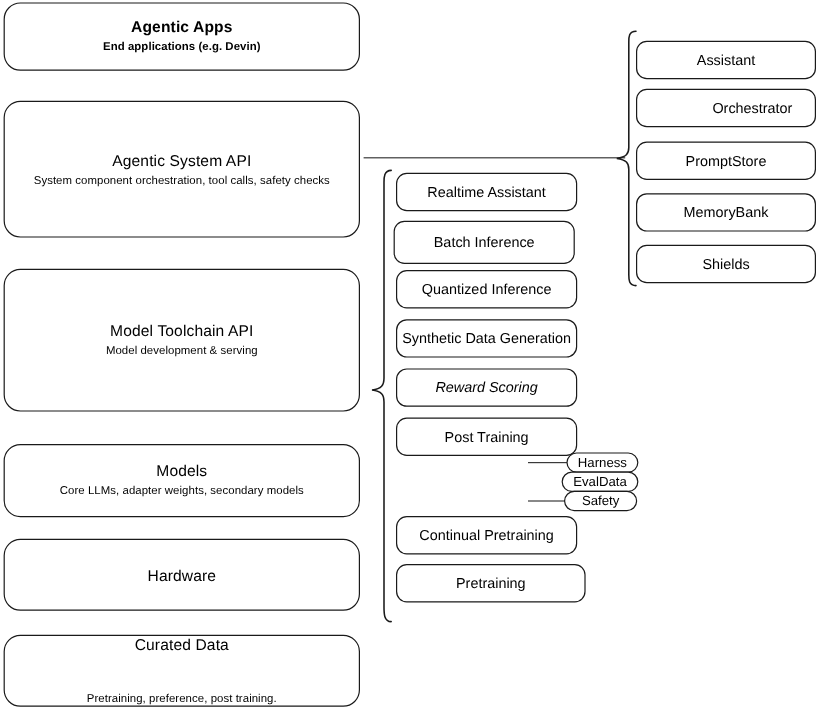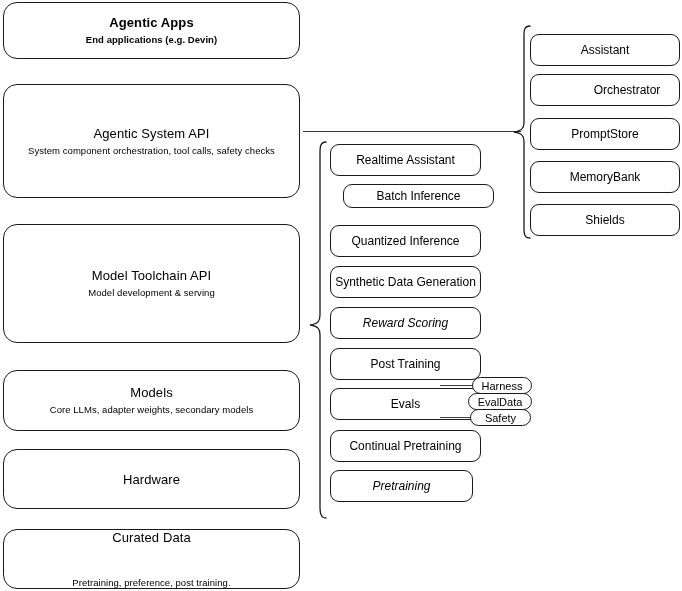--- a/index.html
+++ b/index.html
@@ -111,42 +111,39 @@
 
   <div class="brace" style="left:512px; top:24px; width:20px; height:216px;">
     <svg width="20" height="216" viewBox="0 0 20 216" fill="none">
       <path d="M18 2 C12 2 12 7 12 11 L12 99 C12 104 10 107 2 108 C10 109 12 112 12 117 L12 205 C12 209 12 214 18 214" stroke="#1a1a1a" stroke-width="1.3" fill="none" stroke-linecap="round"></path>
     </svg>
   </div>
 
   <div class="node item-node" style="left:330px; top:144px; width:151px; height:32px;">
     <span>Realtime Assistant</span>
   </div>
-  <div class="node item-node" style="left:343px; top:184px; width:151px; height:24px;">
+  <div class="node item-node" style="left:328px; top:184px; width:151px; height:36px;">
     <span>Batch Inference</span>
   </div>
   <div class="node item-node" style="left:330px; top:225px; width:151px; height:32px;">
     <span>Quantized Inference</span>
   </div>
   <div class="node item-node" style="left:330px; top:266px; width:151px; height:32px;">
     <span>Synthetic Data Generation</span>
   </div>
   <div class="node item-node" style="left:330px; top:307px; width:151px; height:32px;font-style:italic;">
     <span>Reward Scoring</span>
   </div>
   <div class="node item-node" style="left:330px; top:348px; width:151px; height:32px;">
     <span>Post Training</span>
   </div>
-  <div class="node item-node" style="left:330px; top:388px; width:151px; height:32px;">
-    <span>Evals</span>
-  </div>
   <div class="node item-node" style="left:330px; top:430px; width:151px; height:32px;">
     <span>Continual Pretraining</span>
   </div>
-  <div class="node item-node" style="left:330px; top:470px; width:143px; height:32px;font-style:italic;">
+  <div class="node item-node" style="left:330px; top:470px; width:158px; height:32px;">
     <span>Pretraining</span>
   </div>
 
   <div class="connector" style="left:440px; top:385px; width:42px; height:1.1px;"></div>
   <div class="connector" style="left:440px; top:417px; width:42px; height:1.1px;"></div>
 
   <div class="node pill-node" style="left:472px; top:377px; width:60px; height:17px;">
     <span>Harness</span>
   </div>
   <div class="node pill-node" style="left:468px; top:393px; width:64px; height:17px;">

